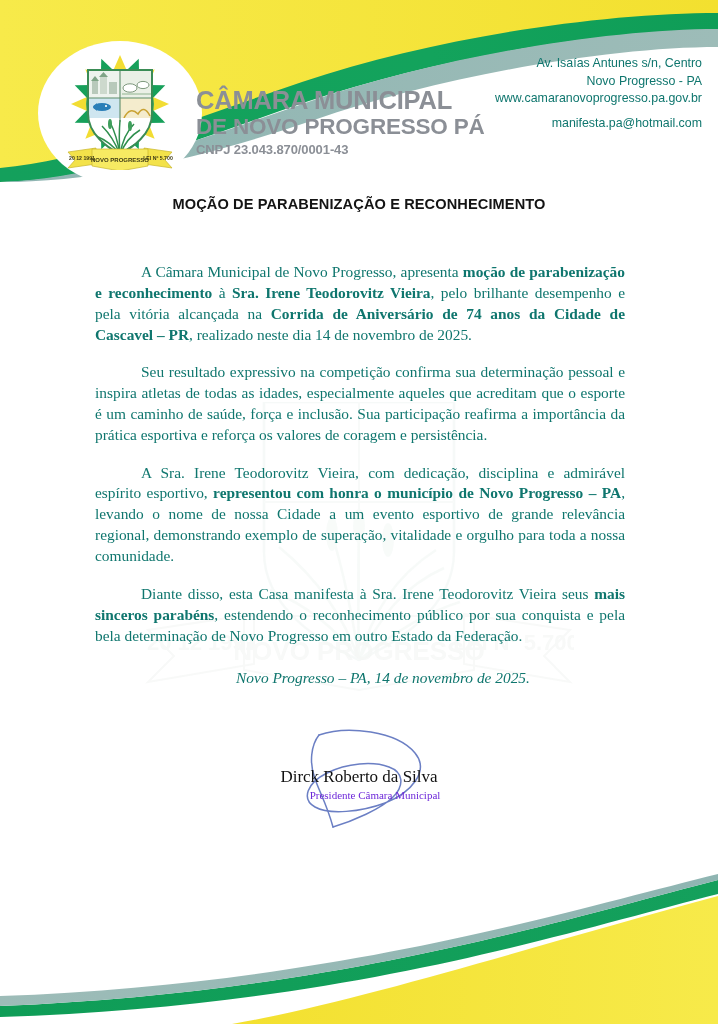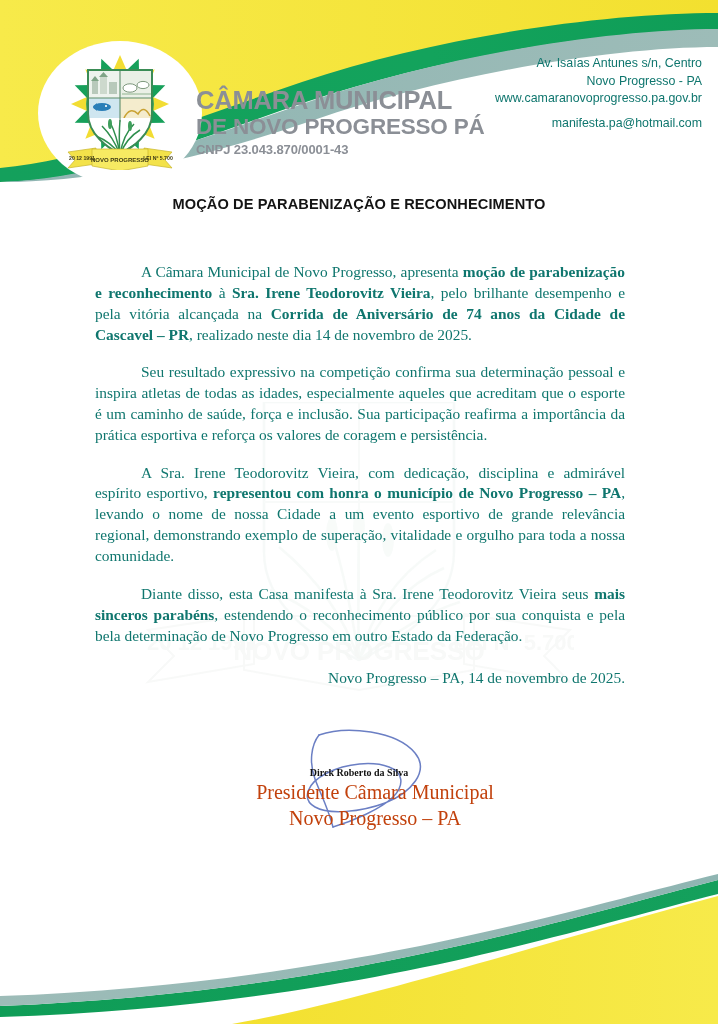--- a/index.html
+++ b/index.html
@@ -114,22 +114,23 @@
     text-justify: inter-word;
     font-size: 15.4px;
     line-height: 1.36;
     margin: 0 0 16.5px 0;
     text-indent: 46px;
     color: #0f766e;
   }
   .para:last-child { margin-bottom: 0; }
   .para b { font-weight: bold; }
   .para-date {
-    text-align: right;
+    text-align: center;
     margin-top: 21px;
+    font-style: italic;
   }
 
   
   .sig-wrap {
     position: absolute;
     left: 0;
     top: 723px;
     width: 718px;
     text-align: center;
   }
@@ -141,27 +142,27 @@
     height: 110px;
     pointer-events: none;
   }
   .sig-scribble svg { display: block; }
   .sig-lines {
     position: relative;
     padding-top: 43px;
     line-height: 1.30;
   }
   .sig-name {
-    font-size: 10px;
-    font-weight: bold;
+    font-size: 17px;
+    font-weight: normal;
     color: #121212;
   }
   .sig-role, .sig-city {
-    font-size: 20px;
-    color: #c2410c;
+    font-size: 11px;
+    color: #6d28d9;
     margin-left: 32px;
   }
 
   
   .footer-art {
     position: absolute;
     left: 0; bottom: 0;
     width: 718px; height: 150px;
     overflow: hidden;
   }
@@ -349,21 +350,20 @@
                    C72,89 40,92 26,84 C12,76 18,60 38,50
                    C58,40 84,38 100,44 C114,49 116,62 104,74
                    C92,86 64,98 44,104"></path>
           <path d="M30,12 C22,22 20,40 26,56 C31,70 38,82 44,104"></path>
         </g>
       </svg>
     </div>
     <div class="sig-lines">
       <div class="sig-name">Dirck Roberto da Silva</div>
       <div class="sig-role">Presidente Câmara Municipal</div>
-      <div class="sig-city">Novo Progresso – PA</div>
     </div>
   </div>
 
   <div class="footer-art">
     <svg width="718" height="150" viewBox="0 0 718 150" xmlns="http://www.w3.org/2000/svg">
       <defs>
         <linearGradient id="fy" x1="0" y1="0" x2="1" y2="0">
           <stop offset="0%" stop-color="#f3e02f"></stop>
           <stop offset="100%" stop-color="#f7ea4a"></stop>
         </linearGradient>

